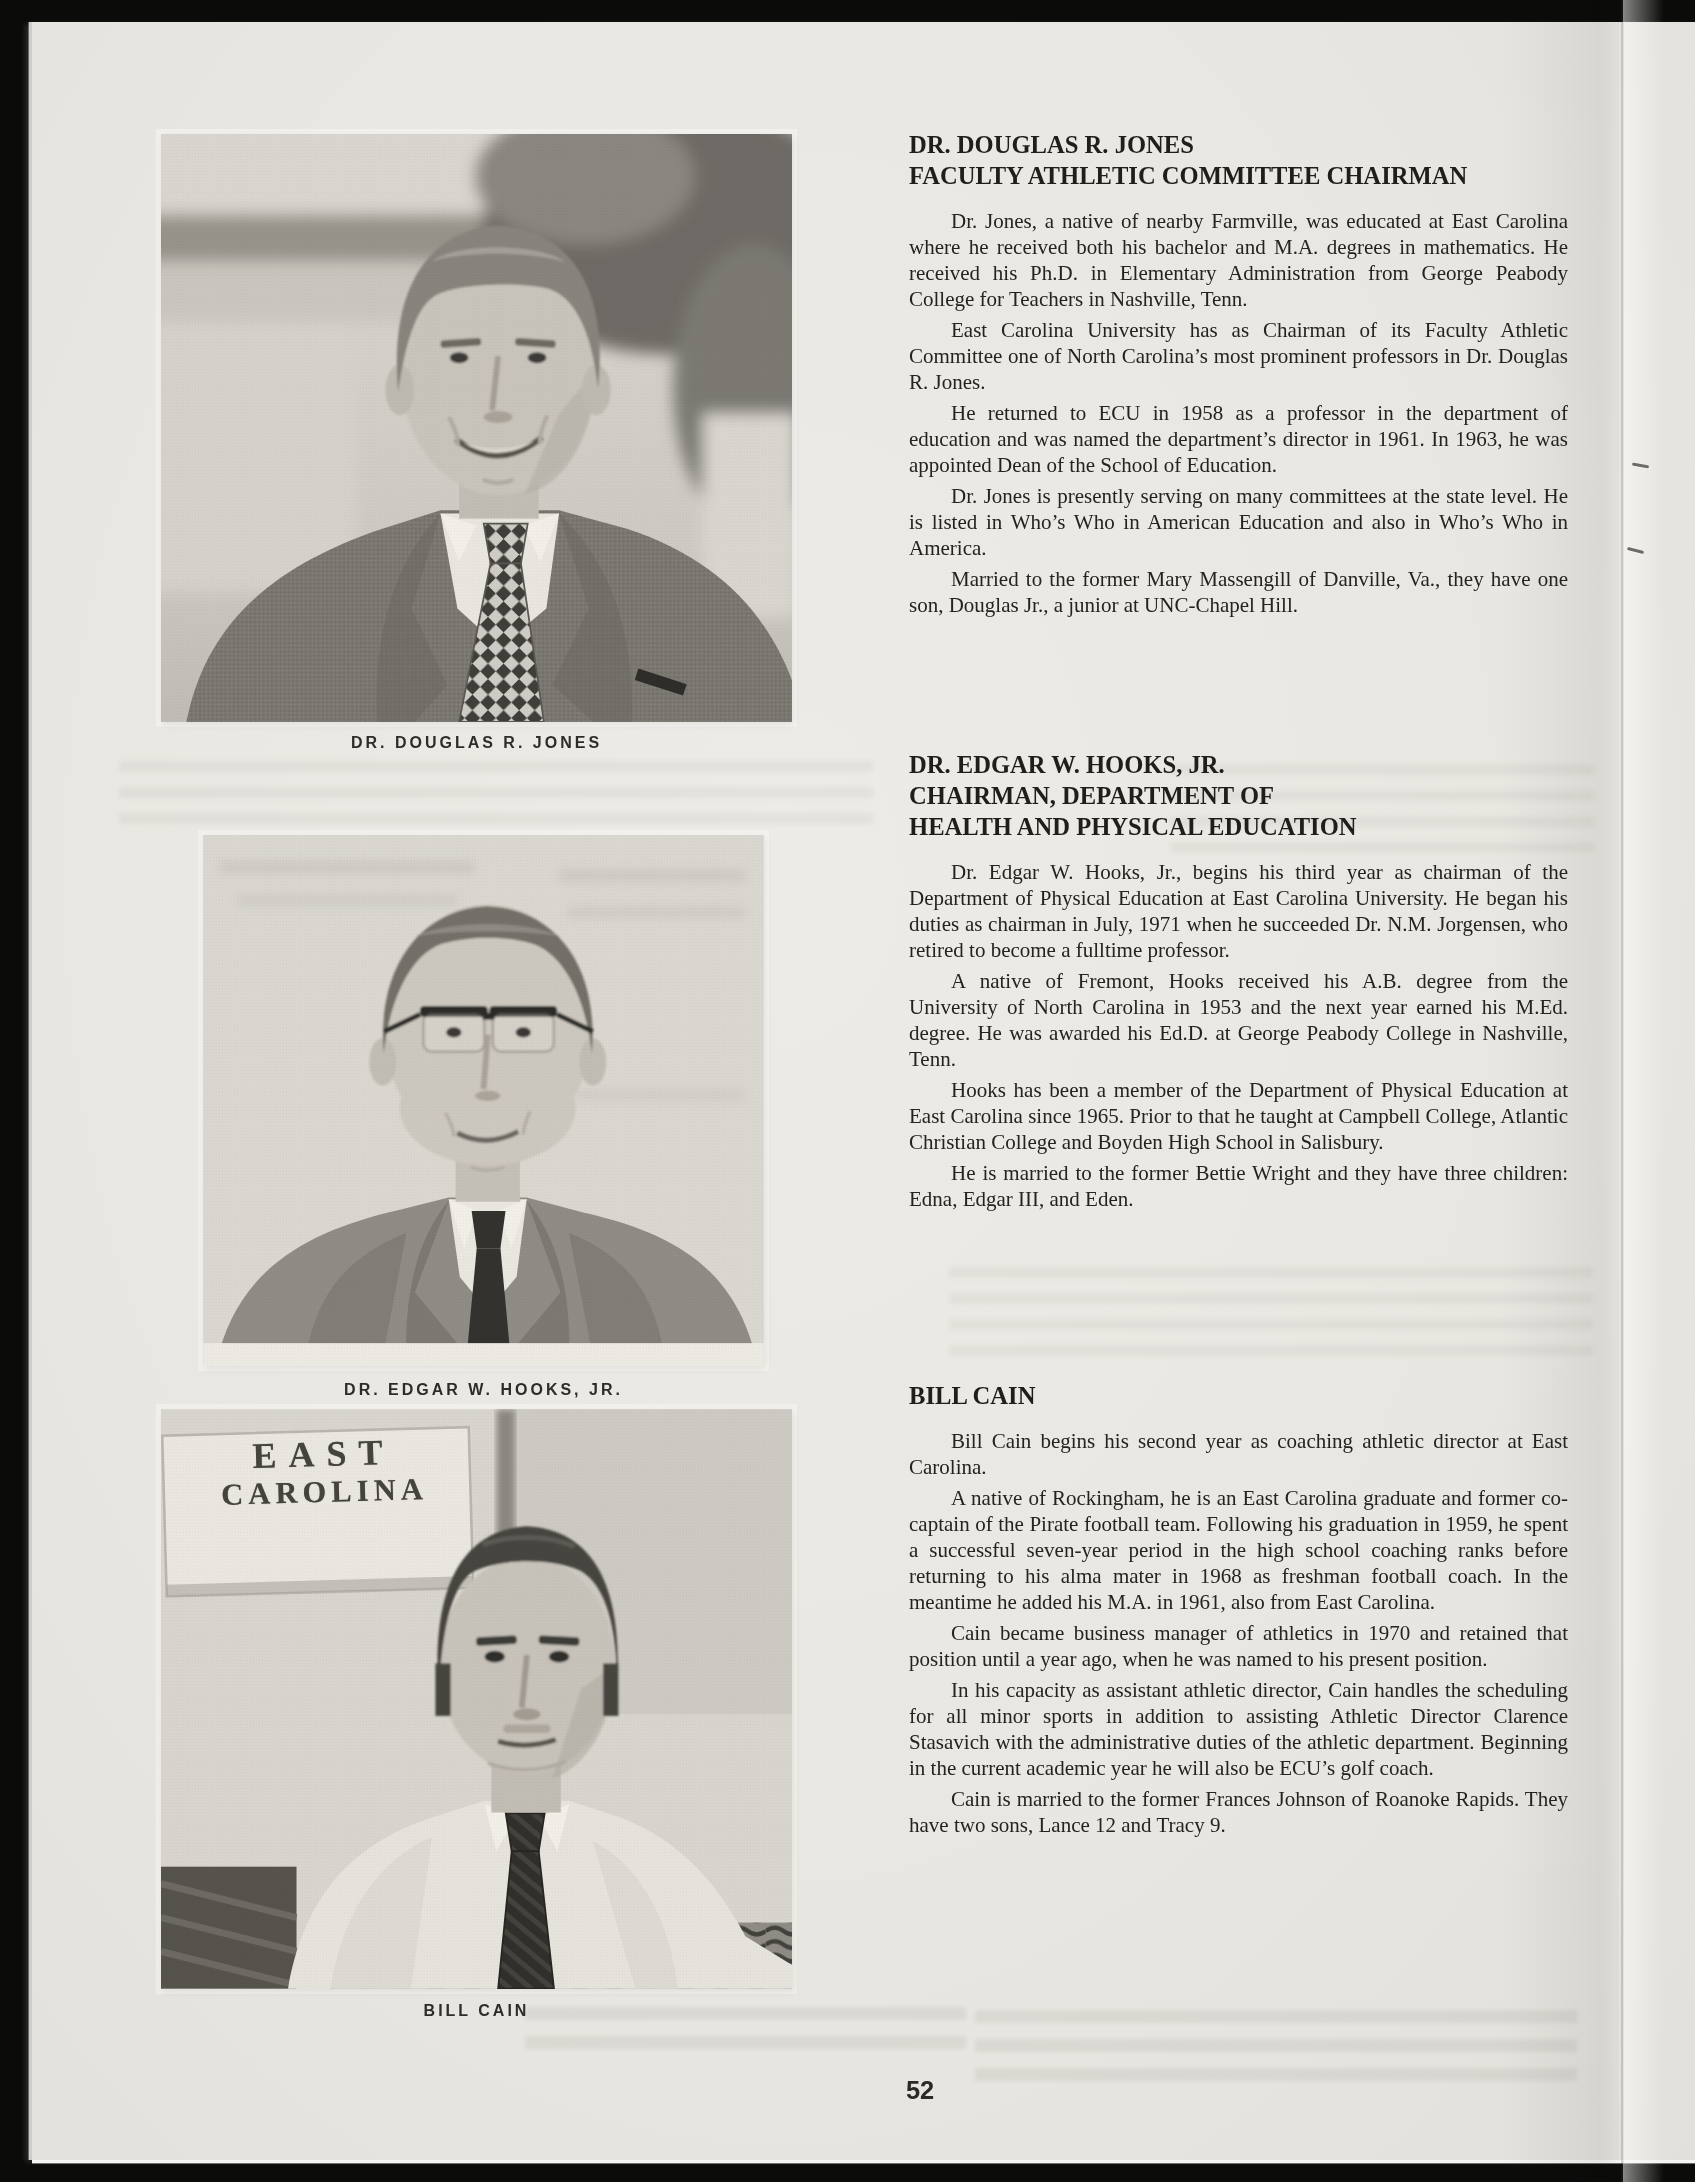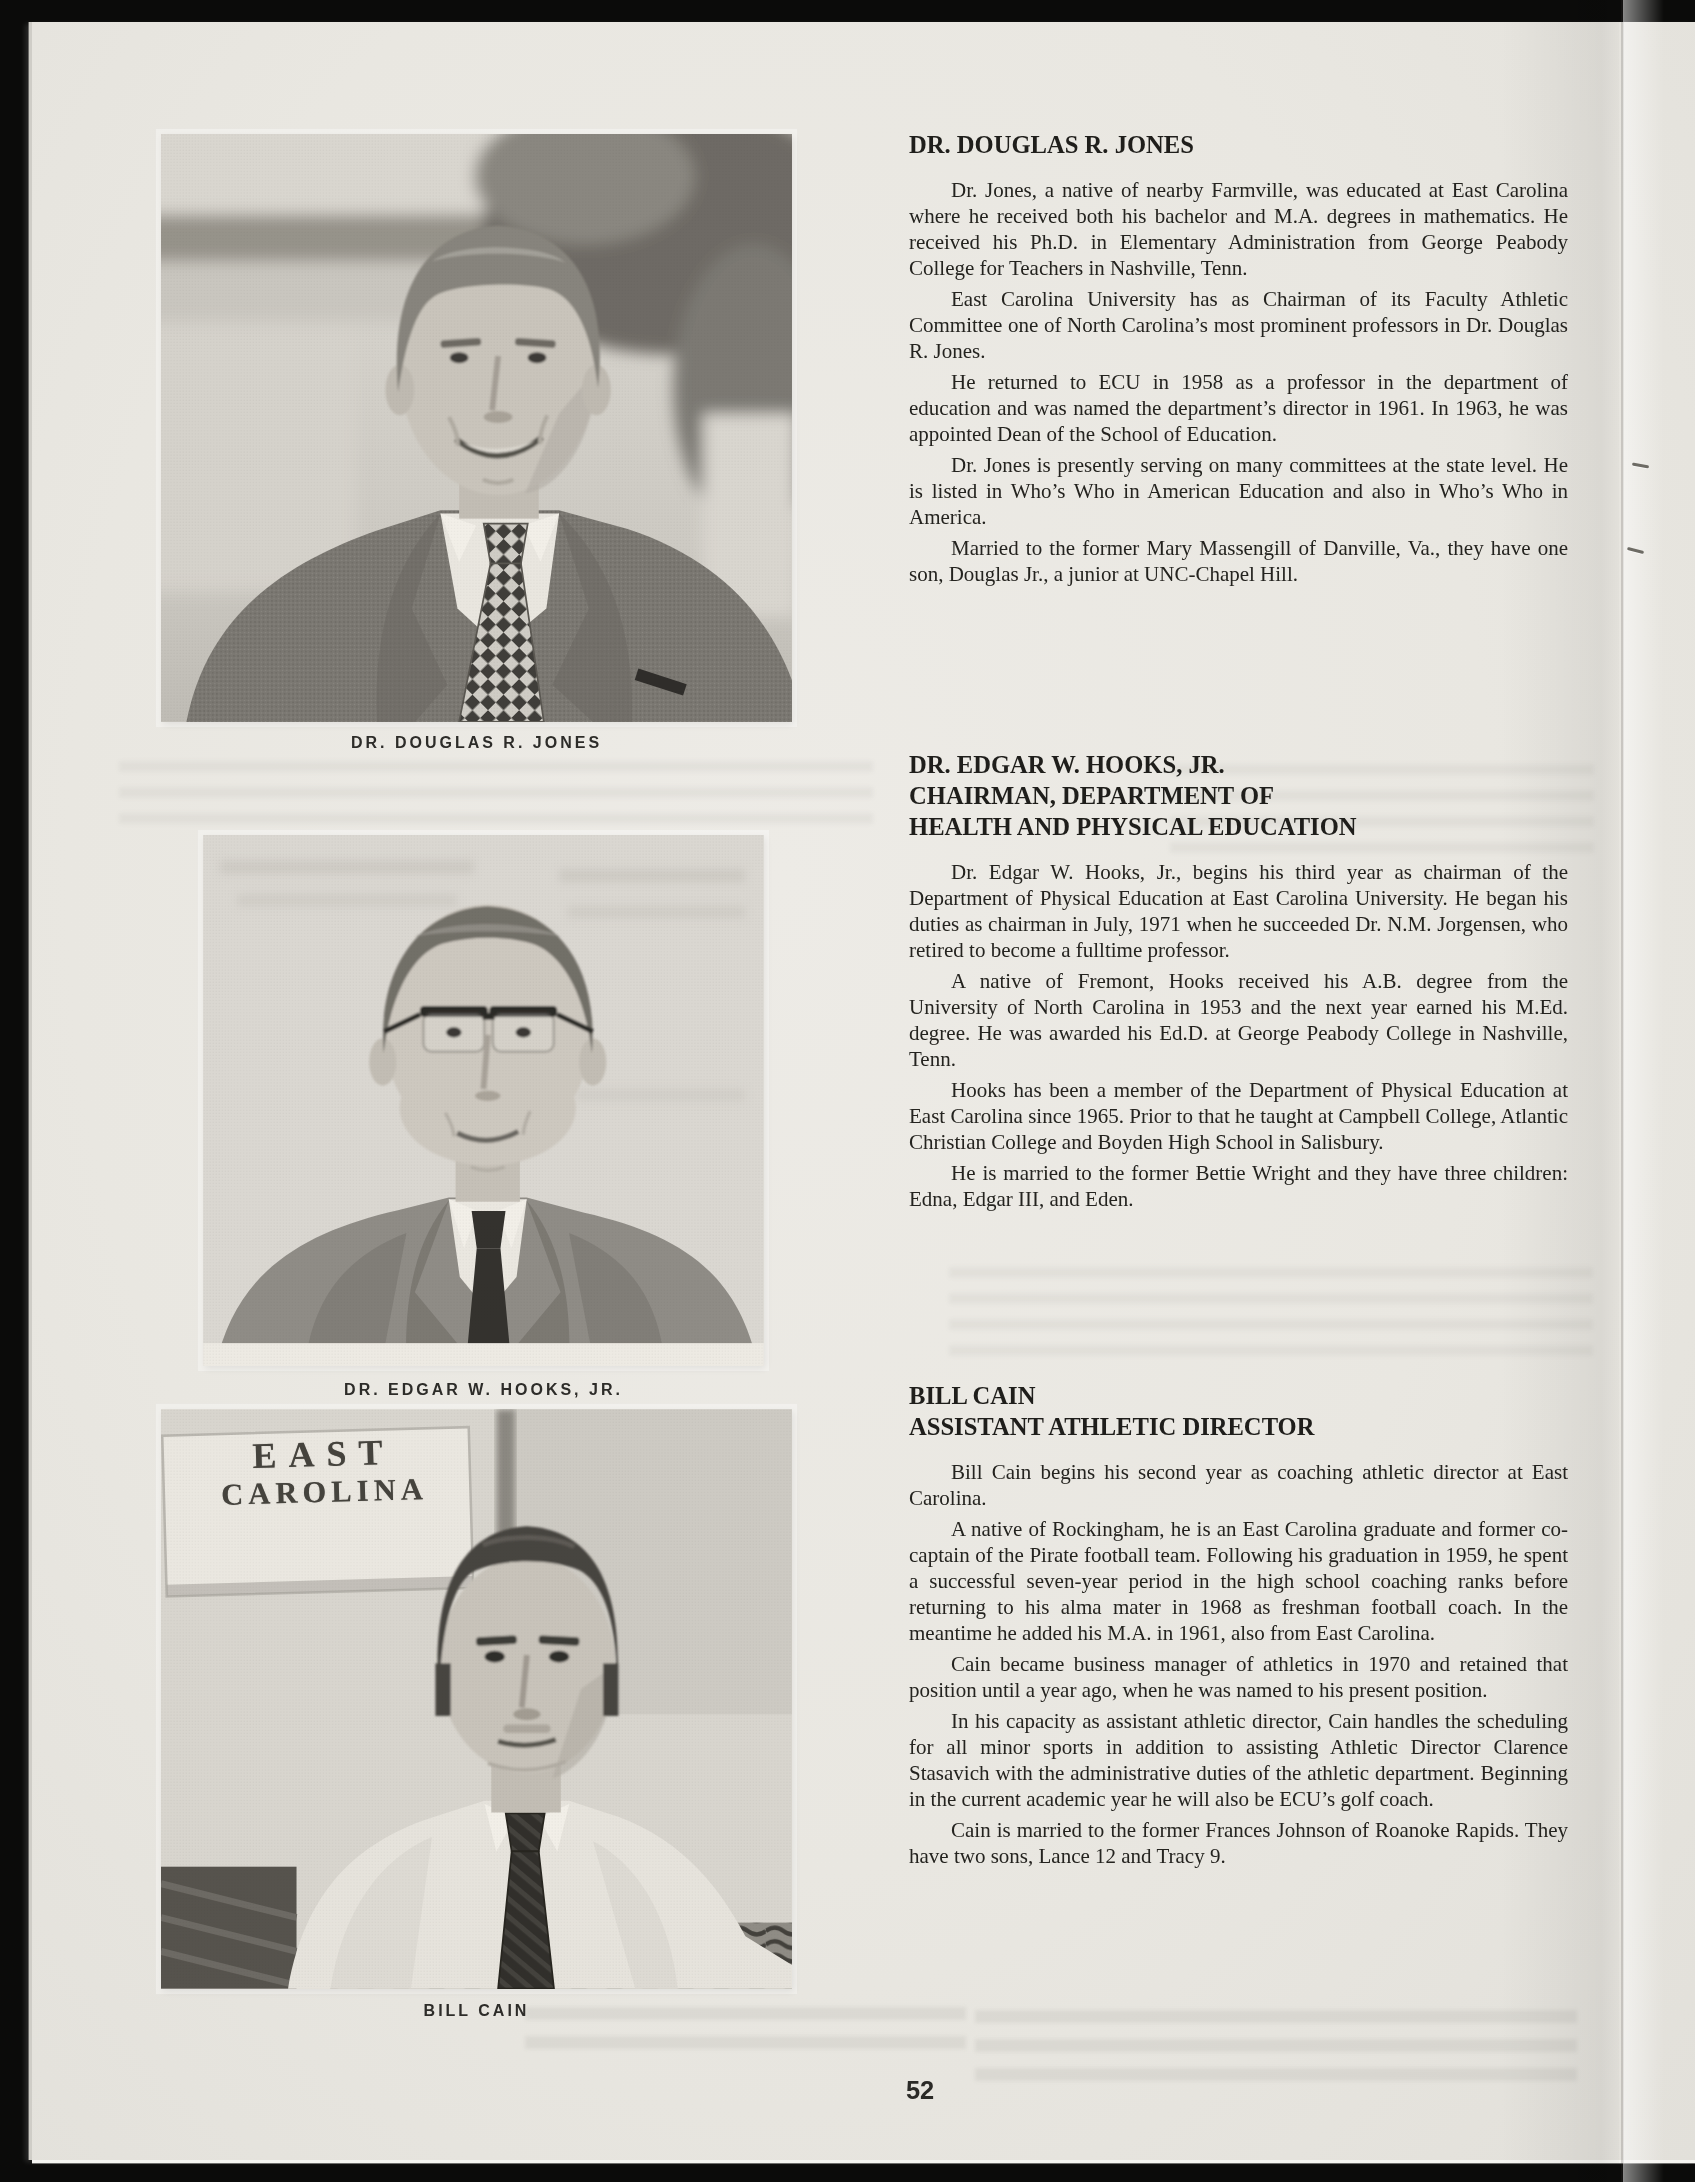--- a/index.html
+++ b/index.html
@@ -280,20 +280,21 @@
   </svg>
   <div class="sign-text">
     <span class="l1">EAST</span>
     <span class="l2">CAROLINA</span>
   </div>
   <div class="caption" style="left:161px;top:2002px;width:631px;">BILL CAIN</div>
 
   <section class="col-sec" style="top:129px;">
     <h2>
       <span class="hl">DR. DOUGLAS R. JONES</span>
+      <span class="hl">FACULTY ATHLETIC COMMITTEE CHAIRMAN</span>
     </h2>
     <p class="para">Dr. Jones, a native of nearby Farmville, was educated at East Carolina where he received both his bachelor and M.A. degrees in mathematics.  He received his Ph.D. in Elementary Administration from George Peabody College for Teachers in Nashville, Tenn.</p>
     <p class="para">East Carolina University has as Chairman of its Faculty Athletic Committee one of North Carolina’s most prominent professors in Dr. Douglas R. Jones.</p>
     <p class="para">He returned to ECU in 1958 as a professor in the department of education and was named the department’s director in 1961.  In 1963, he was appointed Dean of the School of Education.</p>
     <p class="para">Dr. Jones is presently serving on many committees at the state level.  He is listed in Who’s Who in American Education and also in Who’s Who in America.</p>
     <p class="para">Married to the former Mary Massengill of Danville, Va., they have one son, Douglas Jr., a junior at UNC-Chapel Hill.</p>
   </section>
 
   <section class="col-sec" style="top:749px;">
     <h2>
@@ -303,21 +304,20 @@
     </h2>
     <p class="para">Dr. Edgar W. Hooks, Jr., begins his third year as chairman of the Department of Physical Education at East Carolina University.  He began his duties as chairman in July, 1971 when he succeeded Dr. N.M. Jorgensen, who retired to become a fulltime professor.</p>
     <p class="para">A native of Fremont, Hooks received his A.B. degree from the University of North Carolina in 1953 and the next year earned his M.Ed. degree.  He was awarded his Ed.D. at George Peabody College in Nashville, Tenn.</p>
     <p class="para">Hooks has been a member of the Department of Physical Education at East Carolina since 1965.  Prior to that he taught at Campbell College, Atlantic Christian College and Boyden High School in Salisbury.</p>
     <p class="para">He is married to the former Bettie Wright and they have three children:  Edna, Edgar III, and Eden.</p>
   </section>
 
   <section class="col-sec" style="top:1380px;">
     <h2>
       <span class="hl">BILL CAIN</span>
-      <span class="hl">ASSISTANT ATHLETIC DIRECTOR</span>
     </h2>
     <p class="para">Bill Cain begins his second year as coaching athletic director at East Carolina.</p>
     <p class="para">A native of Rockingham, he is an East Carolina graduate and former co-captain of the Pirate football team. Following his graduation in 1959, he spent a successful seven-year period in the high school coaching ranks before returning to his alma mater in 1968 as freshman football coach.  In the meantime he added his M.A. in 1961, also from East Carolina.</p>
     <p class="para">Cain became business manager of athletics in 1970 and retained that position until a year ago, when he was named to his present position.</p>
     <p class="para">In his capacity as assistant athletic director, Cain handles the scheduling for all minor sports in addition to assisting Athletic Director Clarence Stasavich with the administrative duties of the athletic department. Beginning in the current academic year he will also be ECU’s golf coach.</p>
     <p class="para">Cain is married to the former Frances Johnson of Roanoke Rapids.  They have two sons, Lance 12 and Tracy 9.</p>
   </section>
 
   <div class="pagenum">52</div>
 </div>

